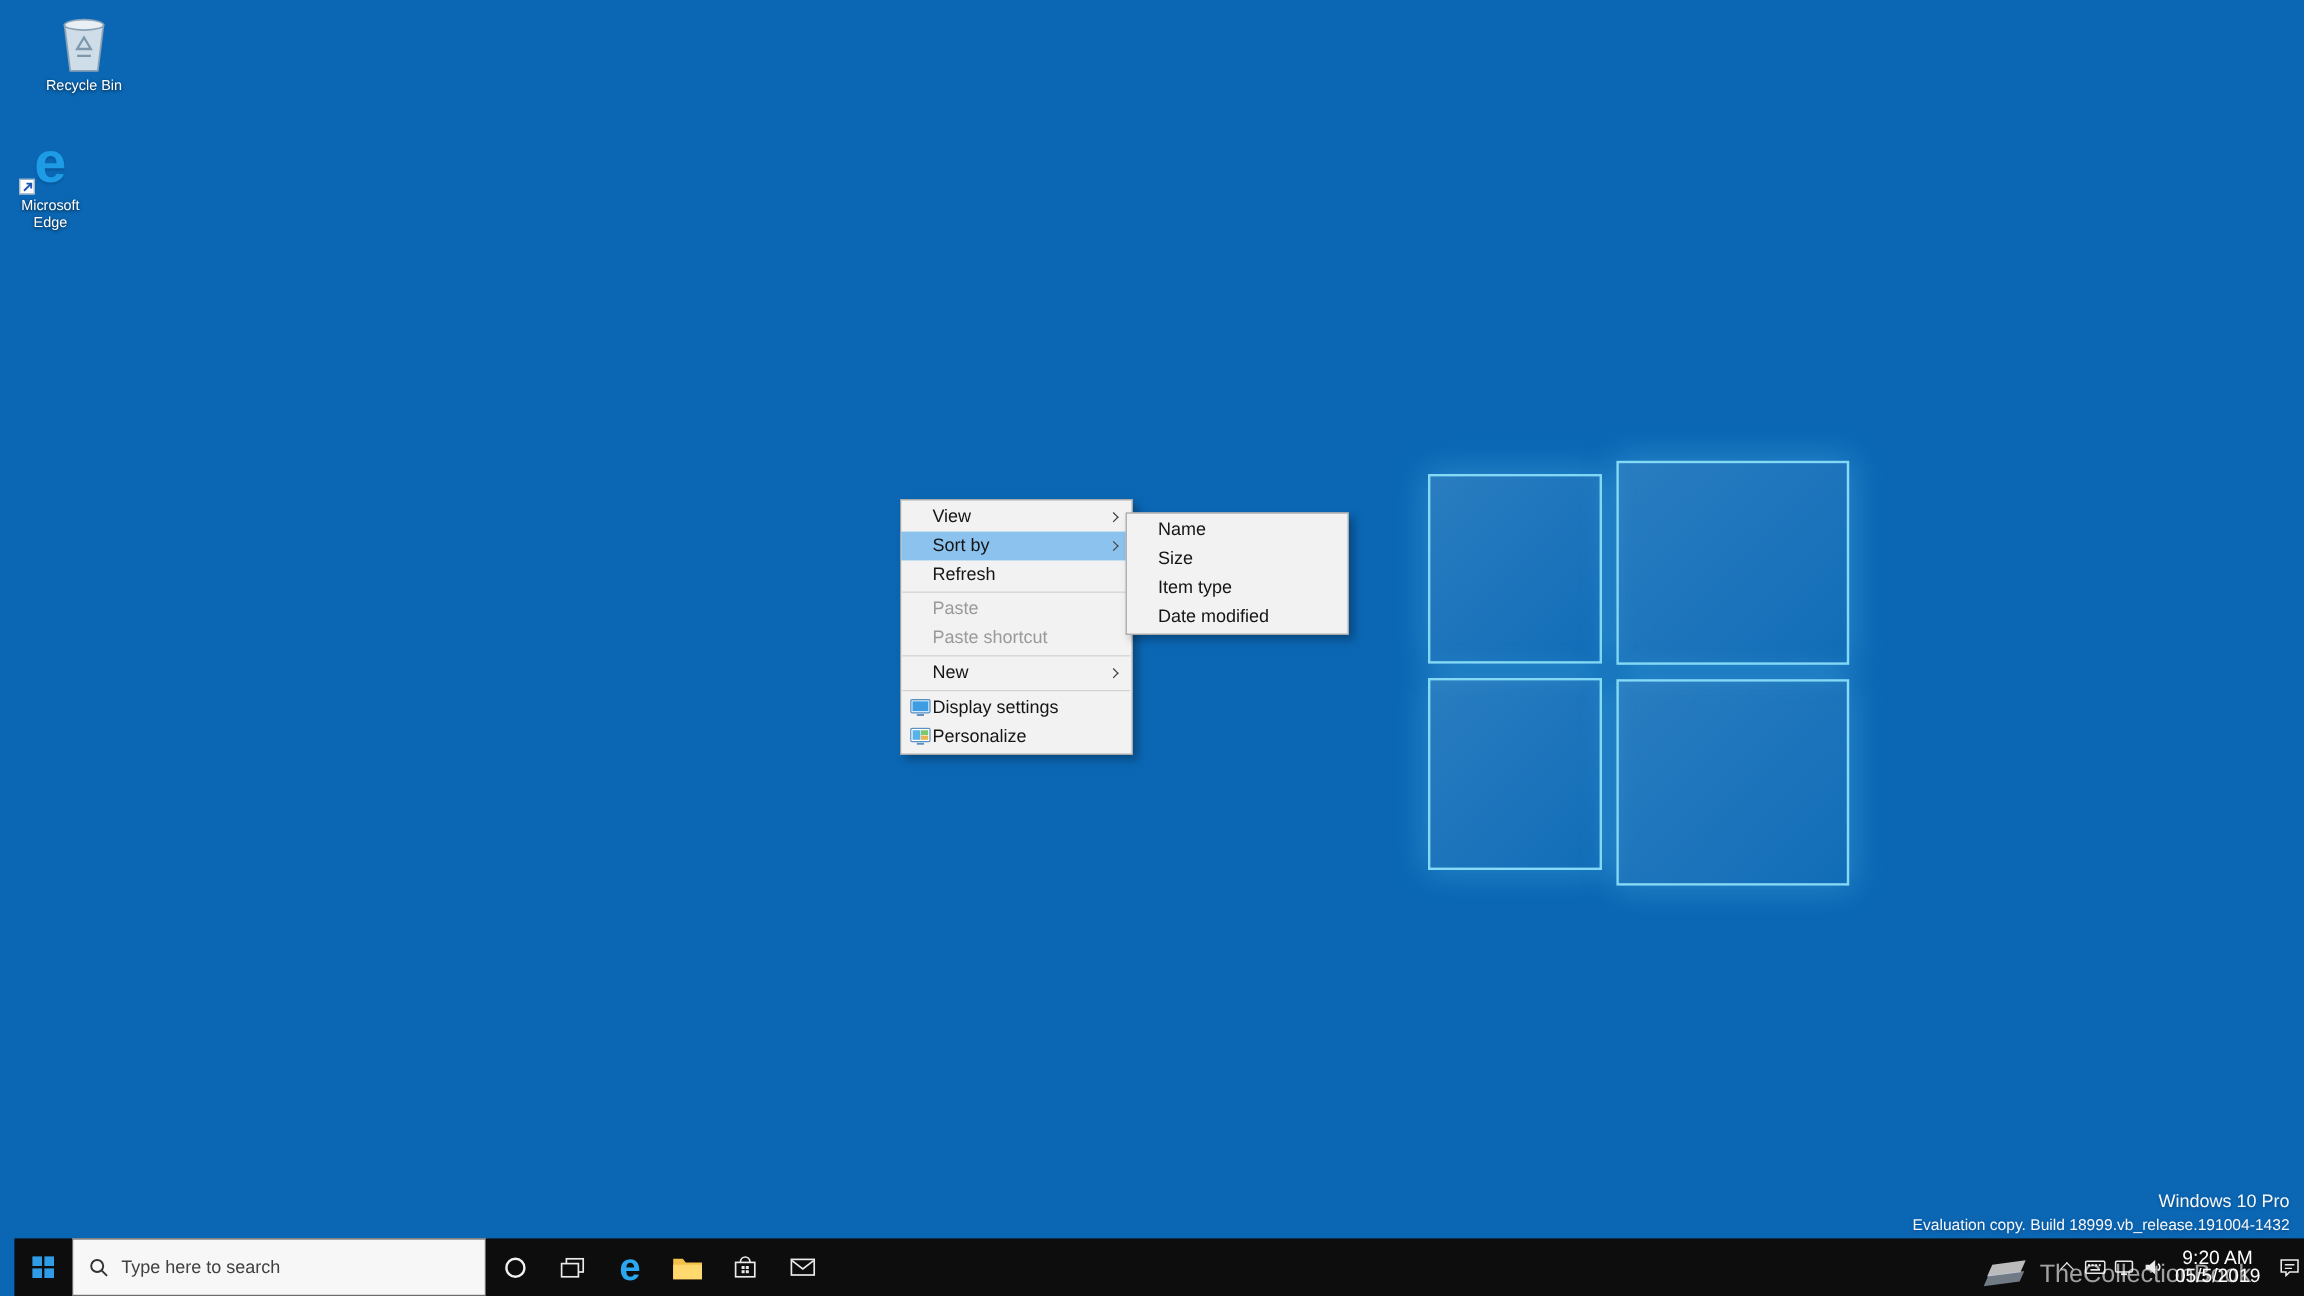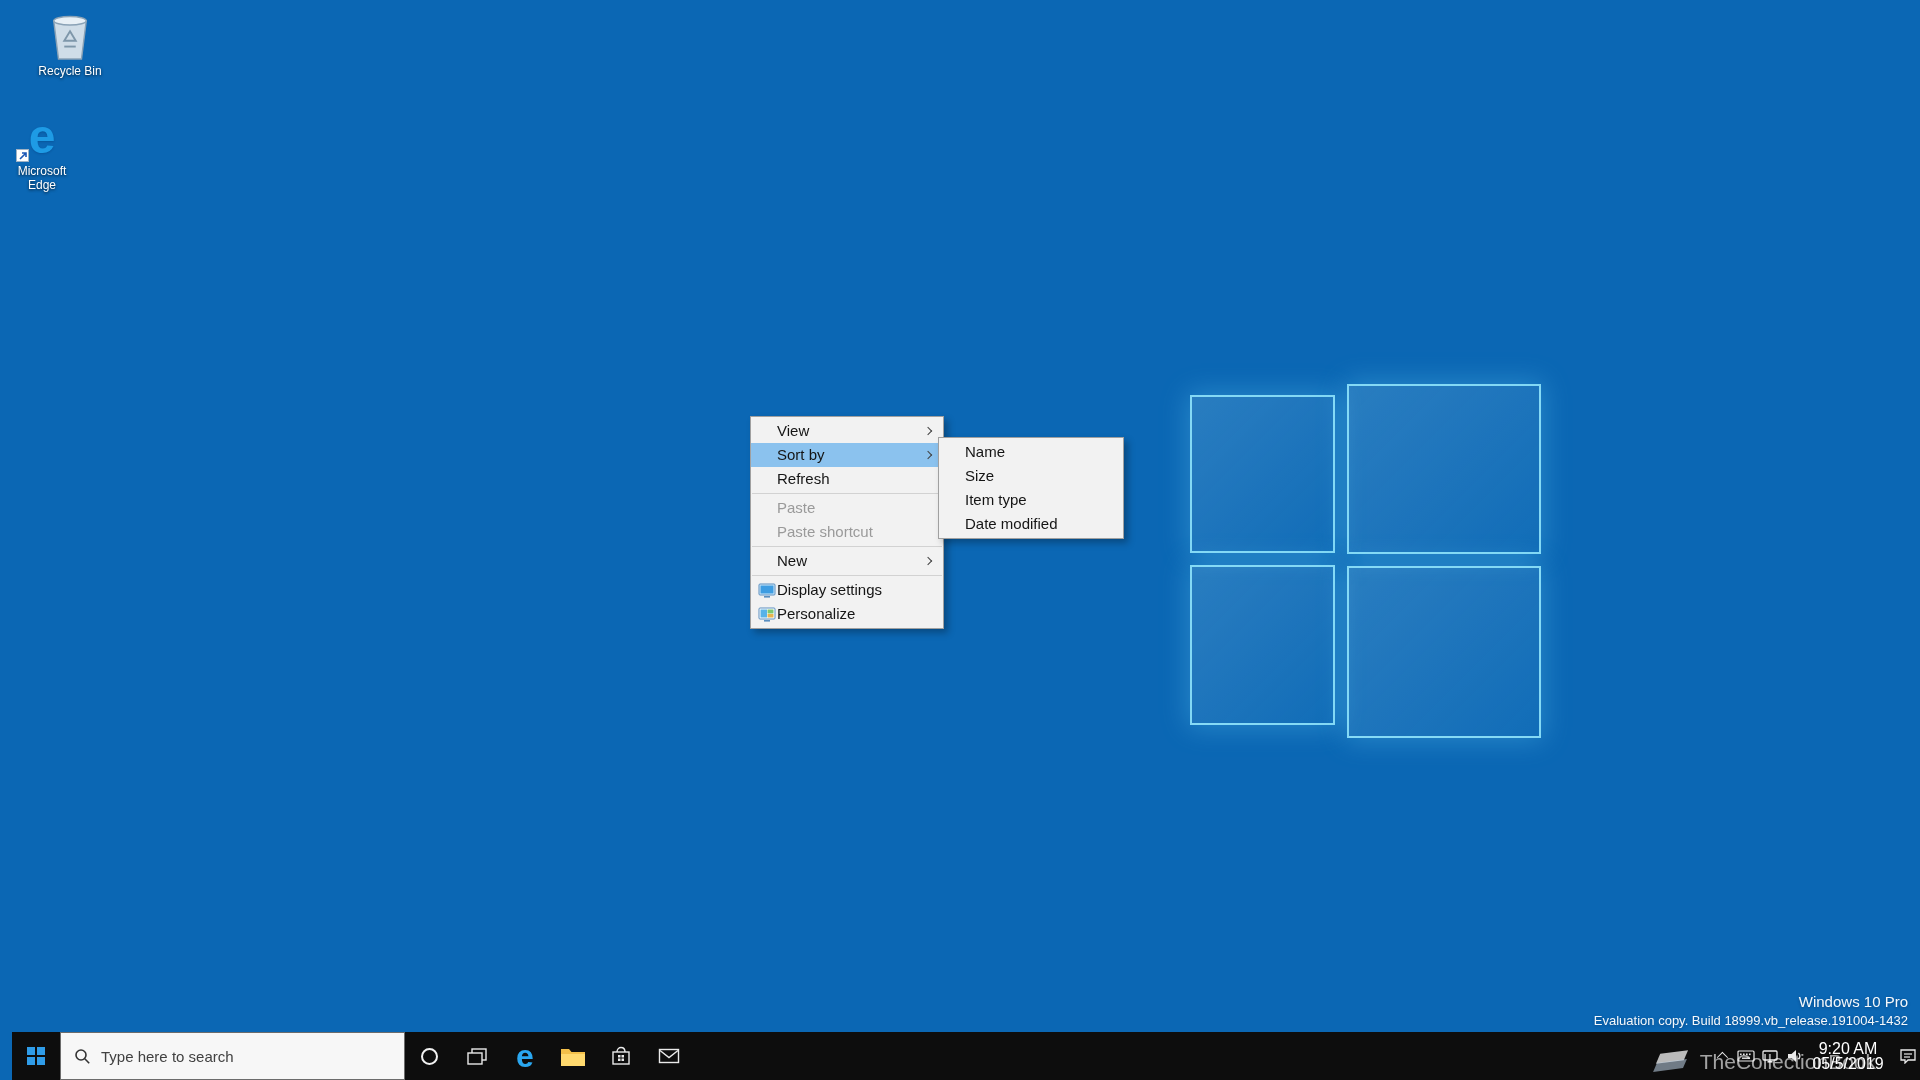--- a/index.html
+++ b/index.html
@@ -48,21 +48,21 @@
   .di-label { font-size:12px; line-height:14px; margin-top:2px; text-shadow:0 1px 3px rgba(0,0,0,0.75); }
   .edge-letter { font-size:48px; font-weight:bold; color:#1e9be5; line-height:48px;
     text-shadow:0 1px 2px rgba(0,40,90,0.25); }
   .shortcut-badge { position:absolute; left:12px; bottom:0; width:13px; height:13px; background:#fff;
     border:1px solid #9fb2c4; display:flex; align-items:center; justify-content:center; }
 
   
   .menu { position:absolute; background:#f2f2f2; border:1px solid #a0a0a0;
     box-shadow:4px 4px 7px rgba(0,0,0,0.28); padding:2px 0; font-size:15px; color:#151515; }
   #context-menu { left:750px; top:416px; width:194px; z-index:50; }
-  #sort-submenu { left:938px; top:437px; width:186px; z-index:51; }
+  #sort-submenu { left:938px; top:427px; width:186px; z-index:51; }
   .menu-item { position:relative; height:24px; line-height:24px; padding-left:26px; padding-right:24px; white-space:nowrap; }
   .menu-item.highlighted { background:#8bc2ee; }
   .menu-item.disabled { color:#9a9a9a; }
   .menu-sep { height:1px; background:#d2d2d2; margin:2px 1px; }
   .chevron-right { position:absolute; right:12px; top:50%; width:6px; height:6px;
     border-top:1.5px solid #404040; border-right:1.5px solid #404040;
     transform:translateY(-50%) rotate(45deg); }
   .mi-icon { position:absolute; left:7px; top:4px; width:18px; height:16px; }
 
   

